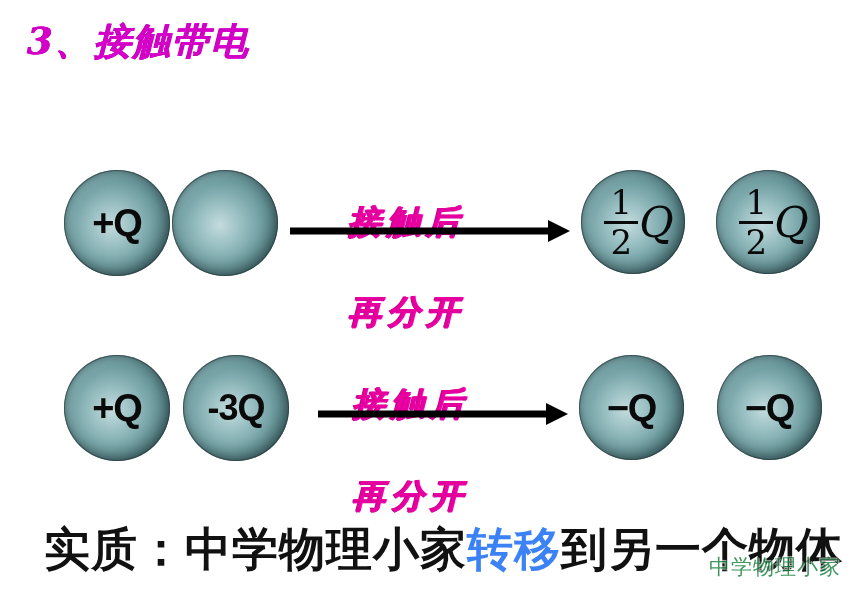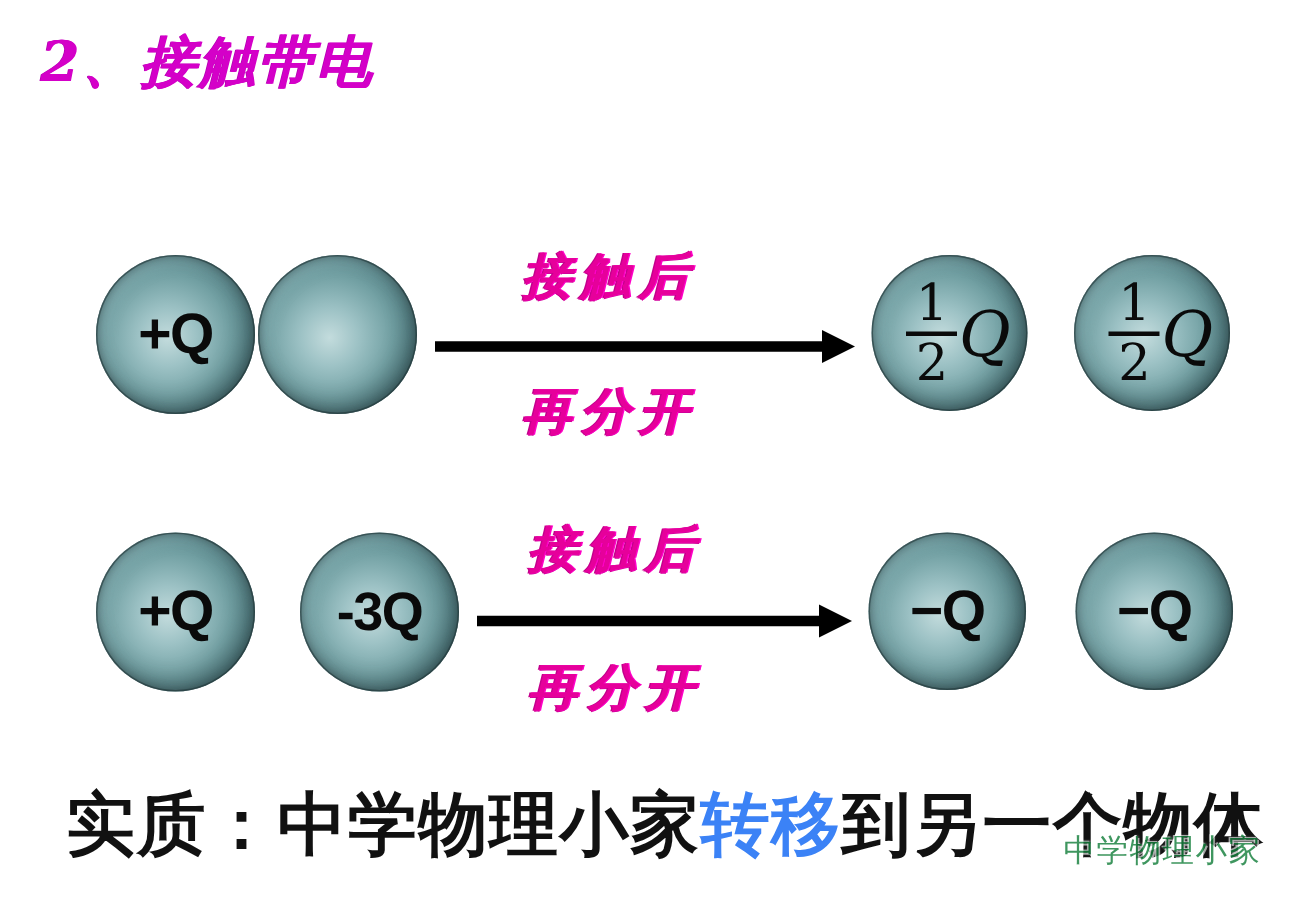--- a/index.html
+++ b/index.html
@@ -141,20 +141,21 @@
     font-weight: bold;
     font-style: italic;
     font-size: 33px;
     color: #e6009b;
     letter-spacing: 6px;
     white-space: nowrap;
     text-shadow:
       1px 0 0 #ff00c8,
       -1px 0 0 #c3008c,
       0 1px 0 #d1009a;
+    margin-top: 38px;
   }
 
   
   .caption {
     position: absolute;
     left: 44px;
     top: 519px;
     font-family: "Liberation Sans", sans-serif;
     font-size: 46px;
     font-weight: 600;
@@ -191,21 +192,21 @@
       0 0 2px rgba(255,255,255,0.9),
       1px 1px 0 rgba(255,255,255,0.7),
       -1px -1px 0 rgba(255,255,255,0.7);
   }
 </style>
 </head>
 <body>
 
 <div id="page">
 
-  <div class="title">2、接触带电</div>
+  <div class="title">3、接触带电</div>
 
   <div class="sphere" style="left:64px; top:170px; width:106px; height:106px;">
     <span class="sphere-label">+Q</span>
   </div>
 
   <div class="sphere" style="left:172px; top:170px; width:106px; height:106px;">
     
   </div>
 
   <div class="annot" style="left:348px; top:162px;">接触后</div>
@@ -236,21 +237,21 @@
         <span class="den">2</span>
       </span>
       <span class="frac-q">Q</span>
     </span>
   </div>
 
   <div class="sphere" style="left:64px; top:355px; width:106px; height:106px;">
     <span class="sphere-label">+Q</span>
   </div>
 
-  <div class="sphere" style="left:200px; top:355px; width:106px; height:106px;">
+  <div class="sphere" style="left:183px; top:355px; width:106px; height:106px;">
     <span class="sphere-label" style="font-size:36px;">-3Q</span>
   </div>
 
   <div class="annot" style="left:352px; top:344px;">接触后</div>
 
   <div class="arrow" style="left:318px; top:401px; width:250px; height:26px;">
     <div class="shaft" style="width:232px;"></div>
     <div class="head"></div>
   </div>
 

